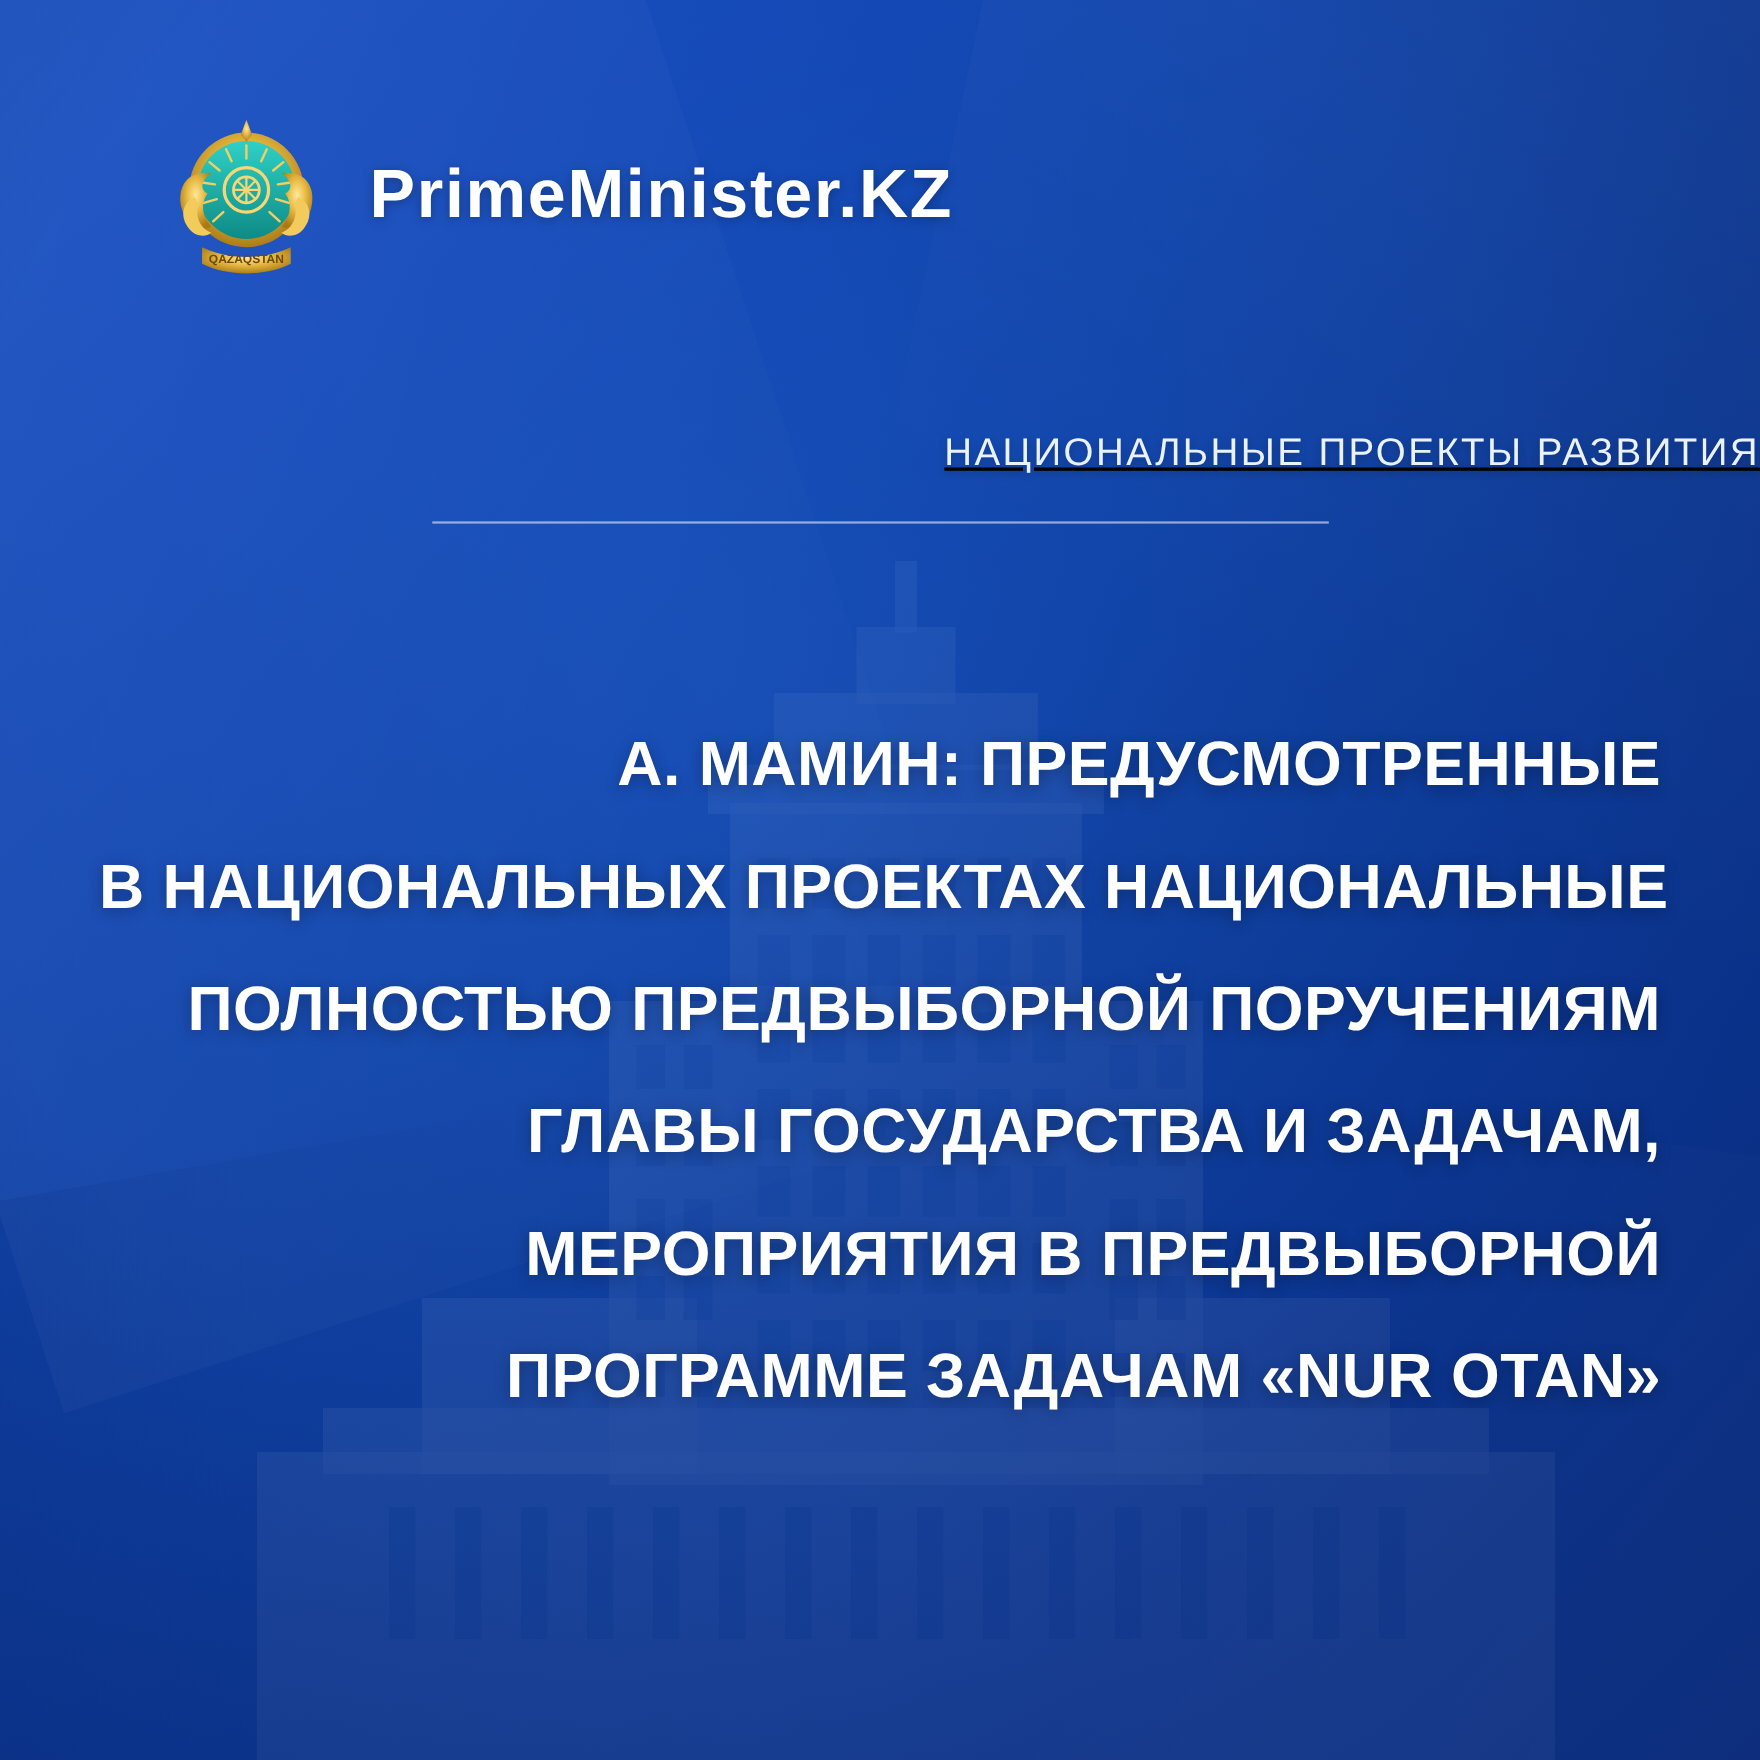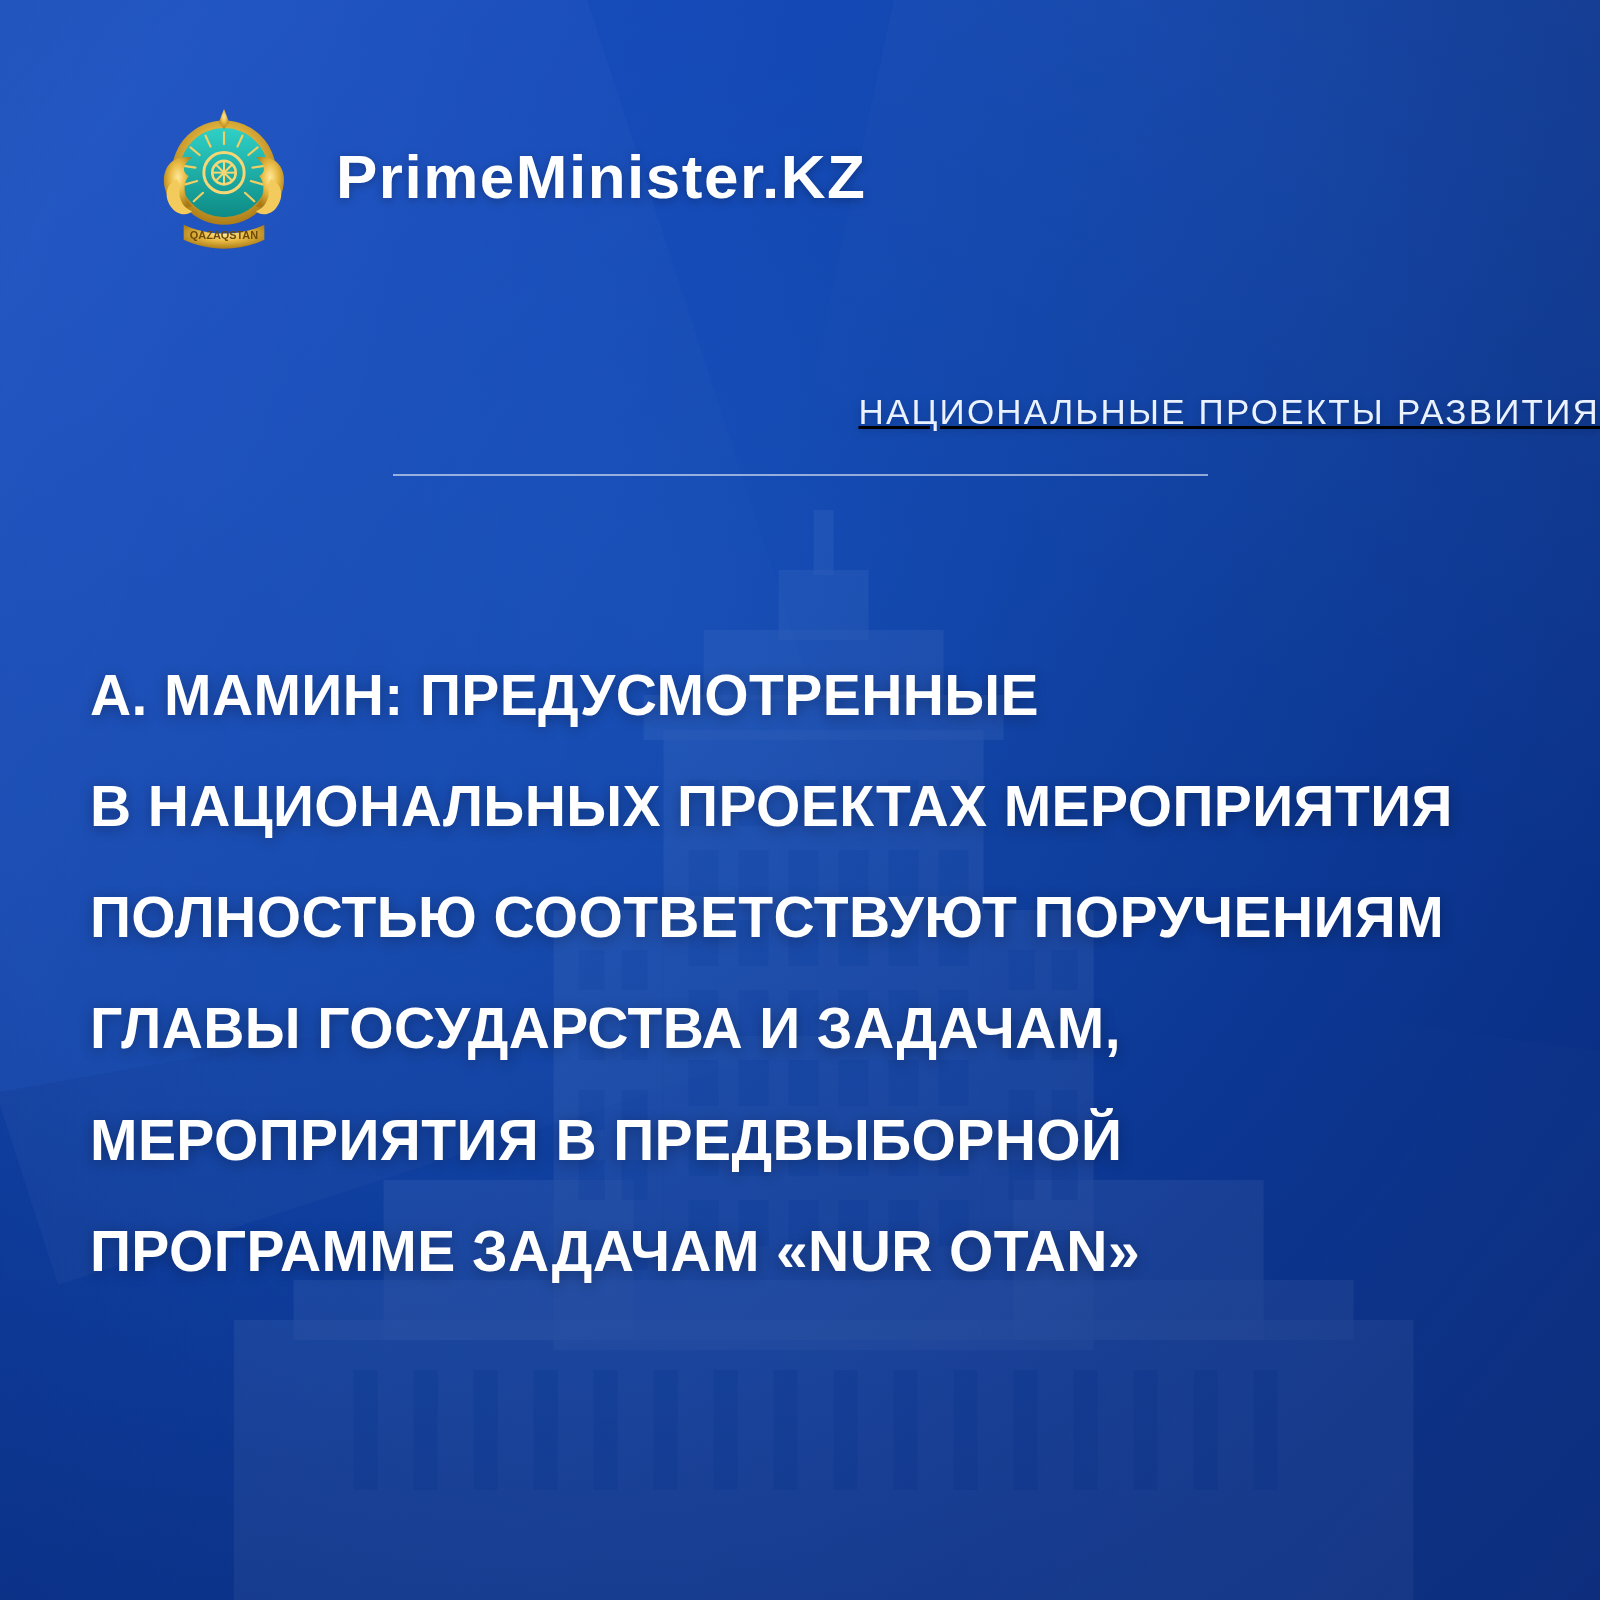--- a/index.html
+++ b/index.html
@@ -117,21 +117,21 @@
     height: 2px;
     background: rgba(255,255,255,0.55);
   }
 
   
   .headline {
     position: absolute;
     top: 640px;
     left: 90px;
     right: 90px;
-    text-align: left;
+    text-align: right;
     color: #ffffff;
     font-size: 57px;
     font-weight: bold;
     line-height: 1.95;
     letter-spacing: 0.4px;
     text-shadow: 0 3px 14px rgba(0,0,0,0.30);
   }
   .headline .line {
     display: block;
     white-space: nowrap;
@@ -308,20 +308,20 @@
     <div class="site-title">PrimeMinister.KZ</div>
   </div>
 
   <div class="kicker-wrap">
     <div class="kicker">НАЦИОНАЛЬНЫЕ ПРОЕКТЫ РАЗВИТИЯ</div>
     <div class="rule"></div>
   </div>
 
   <div class="headline">
     <span class="line">А. МАМИН: ПРЕДУСМОТРЕННЫЕ</span>
-    <span class="line">В НАЦИОНАЛЬНЫХ ПРОЕКТАХ МЕРОПРИЯТИЯ</span>
-    <span class="line">ПОЛНОСТЬЮ СООТВЕТСТВУЮТ ПОРУЧЕНИЯМ</span>
+    <span class="line">В НАЦИОНАЛЬНЫХ ПРОЕКТАХ НАЦИОНАЛЬНЫЕ</span>
+    <span class="line">ПОЛНОСТЬЮ ПРЕДВЫБОРНОЙ ПОРУЧЕНИЯМ</span>
     <span class="line">ГЛАВЫ ГОСУДАРСТВА И ЗАДАЧАМ,</span>
     <span class="line">МЕРОПРИЯТИЯ В ПРЕДВЫБОРНОЙ</span>
     <span class="line">ПРОГРАММЕ ЗАДАЧАМ «NUR OTAN»</span>
   </div>
 
 </div>
 
 </body></html>

